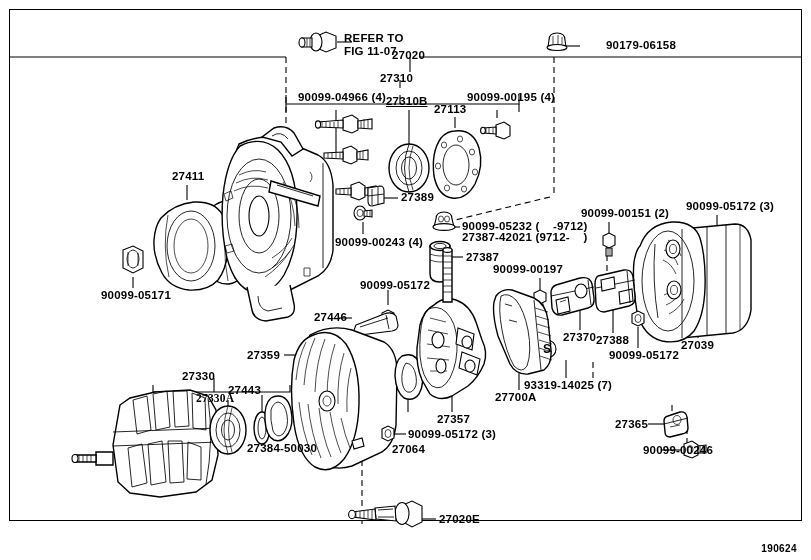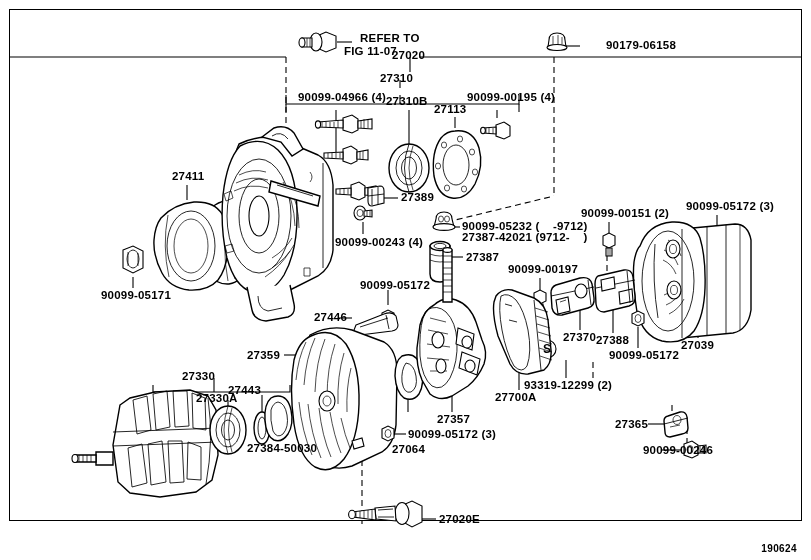--- a/index.html
+++ b/index.html
@@ -483,64 +483,64 @@
       <ellipse class="wht" cx="402" cy="513.5" rx="7" ry="11"></ellipse>
       <path class="wht" d="M375 508 L395 506 L396 521 L376 519 Z"></path>
       <path class="thin" d="M378 510 L393 509 M378 517 L394 517"></path>
       <path class="wht" d="M352 512 L375 509 L376 520 L353 517 Z"></path>
       <path class="thinner" d="M356 512 L356 517 M360 511 L360 518 M364 511 L364 518 M368 510 L368 518 M372 510 L372 519"></path>
       <ellipse class="wht" cx="352" cy="514.5" rx="3.4" ry="4.2"></ellipse>
     </g>
 
   </svg>
 
-  <div class="lbl" style="left:344px;top:32px;margin-left:16px;">REFER TO</div>
+  <div class="lbl" style="left:344px;top:32px;">REFER TO</div>
   <div class="lbl" style="left:344px;top:45px;">FIG 11-07</div>
   <div class="lbl" style="left:392px;top:49px;">27020</div>
   <div class="lbl" style="left:582px;top:39px;margin-left:24px;">90179-06158</div>
 
   <div class="lbl" style="left:380px;top:72px;">27310</div>
   <div class="lbl" style="left:298px;top:91px;">90099-04966 (4)</div>
-  <div class="lbl" style="left:386px;top:95px;">27310B</div>
+  <div class="lbl" style="left:386px;top:95px;text-decoration:underline;">27310B</div>
   <div class="lbl" style="left:434px;top:103px;">27113</div>
   <div class="lbl" style="left:467px;top:91px;">90099-00195 (4)</div>
 
   <div class="lbl" style="left:172px;top:170px;">27411</div>
   <div class="lbl" style="left:101px;top:289px;">90099-05171</div>
 
   <div class="lbl" style="left:401px;top:191px;">27389</div>
   <div class="lbl" style="left:335px;top:236px;">90099-00243 (4)</div>
 
   <div class="lbl" style="left:462px;top:220px;">90099-05232 (    -9712)</div>
   <div class="lbl" style="left:462px;top:231px;">27387-42021 (9712-    )</div>
   <div class="lbl" style="left:466px;top:251px;">27387</div>
 
   <div class="lbl" style="left:581px;top:207px;">90099-00151 (2)</div>
-  <div class="lbl" style="left:508px;top:263px;text-align:right;">90099-00197</div>
+  <div class="lbl" style="left:493px;top:263px;text-align:right;">90099-00197</div>
   <div class="lbl" style="left:686px;top:200px;">90099-05172 (3)</div>
 
   <div class="lbl" style="left:360px;top:279px;">90099-05172</div>
   <div class="lbl" style="left:314px;top:311px;">27446</div>
 
   <div class="lbl" style="left:563px;top:331px;">27370</div>
   <div class="lbl" style="left:596px;top:334px;">27388</div>
   <div class="lbl" style="left:609px;top:349px;">90099-05172</div>
   <div class="lbl" style="left:681px;top:339px;">27039</div>
 
   <div class="lbl" style="left:247px;top:349px;">27359</div>
   <div class="lbl" style="left:182px;top:370px;">27330</div>
-  <div class="lbl" style="left:196px;top:392px;">27330A</div>
+  <div class="lbl" style="left:196px;top:392px;font-family:Liberation Serif, serif;">27330A</div>
   <div class="lbl" style="left:228px;top:384px;">27443</div>
   <div class="lbl" style="left:247px;top:442px;">27384-50030</div>
 
   <div class="lbl" style="left:392px;top:413px;margin-top:30px;">27064</div>
   <div class="lbl" style="left:437px;top:413px;">27357</div>
   <div class="lbl" style="left:408px;top:428px;">90099-05172 (3)</div>
   <div class="lbl" style="left:495px;top:391px;">27700A</div>
-  <div class="lbl" style="left:524px;top:379px;">93319-12299 (2)</div>
+  <div class="lbl" style="left:524px;top:379px;">93319-14025 (7)</div>
   <div class="lbl" style="left:543px;top:343px;font-size:12px;">S</div>
 
   <div class="lbl" style="left:615px;top:418px;">27365</div>
   <div class="lbl" style="left:603px;top:444px;margin-left:40px;">90099-00246</div>
 
   <div class="lbl" style="left:439px;top:513px;">27020E</div>
 
   <div id="diagid">190624</div>
 
 </div>

